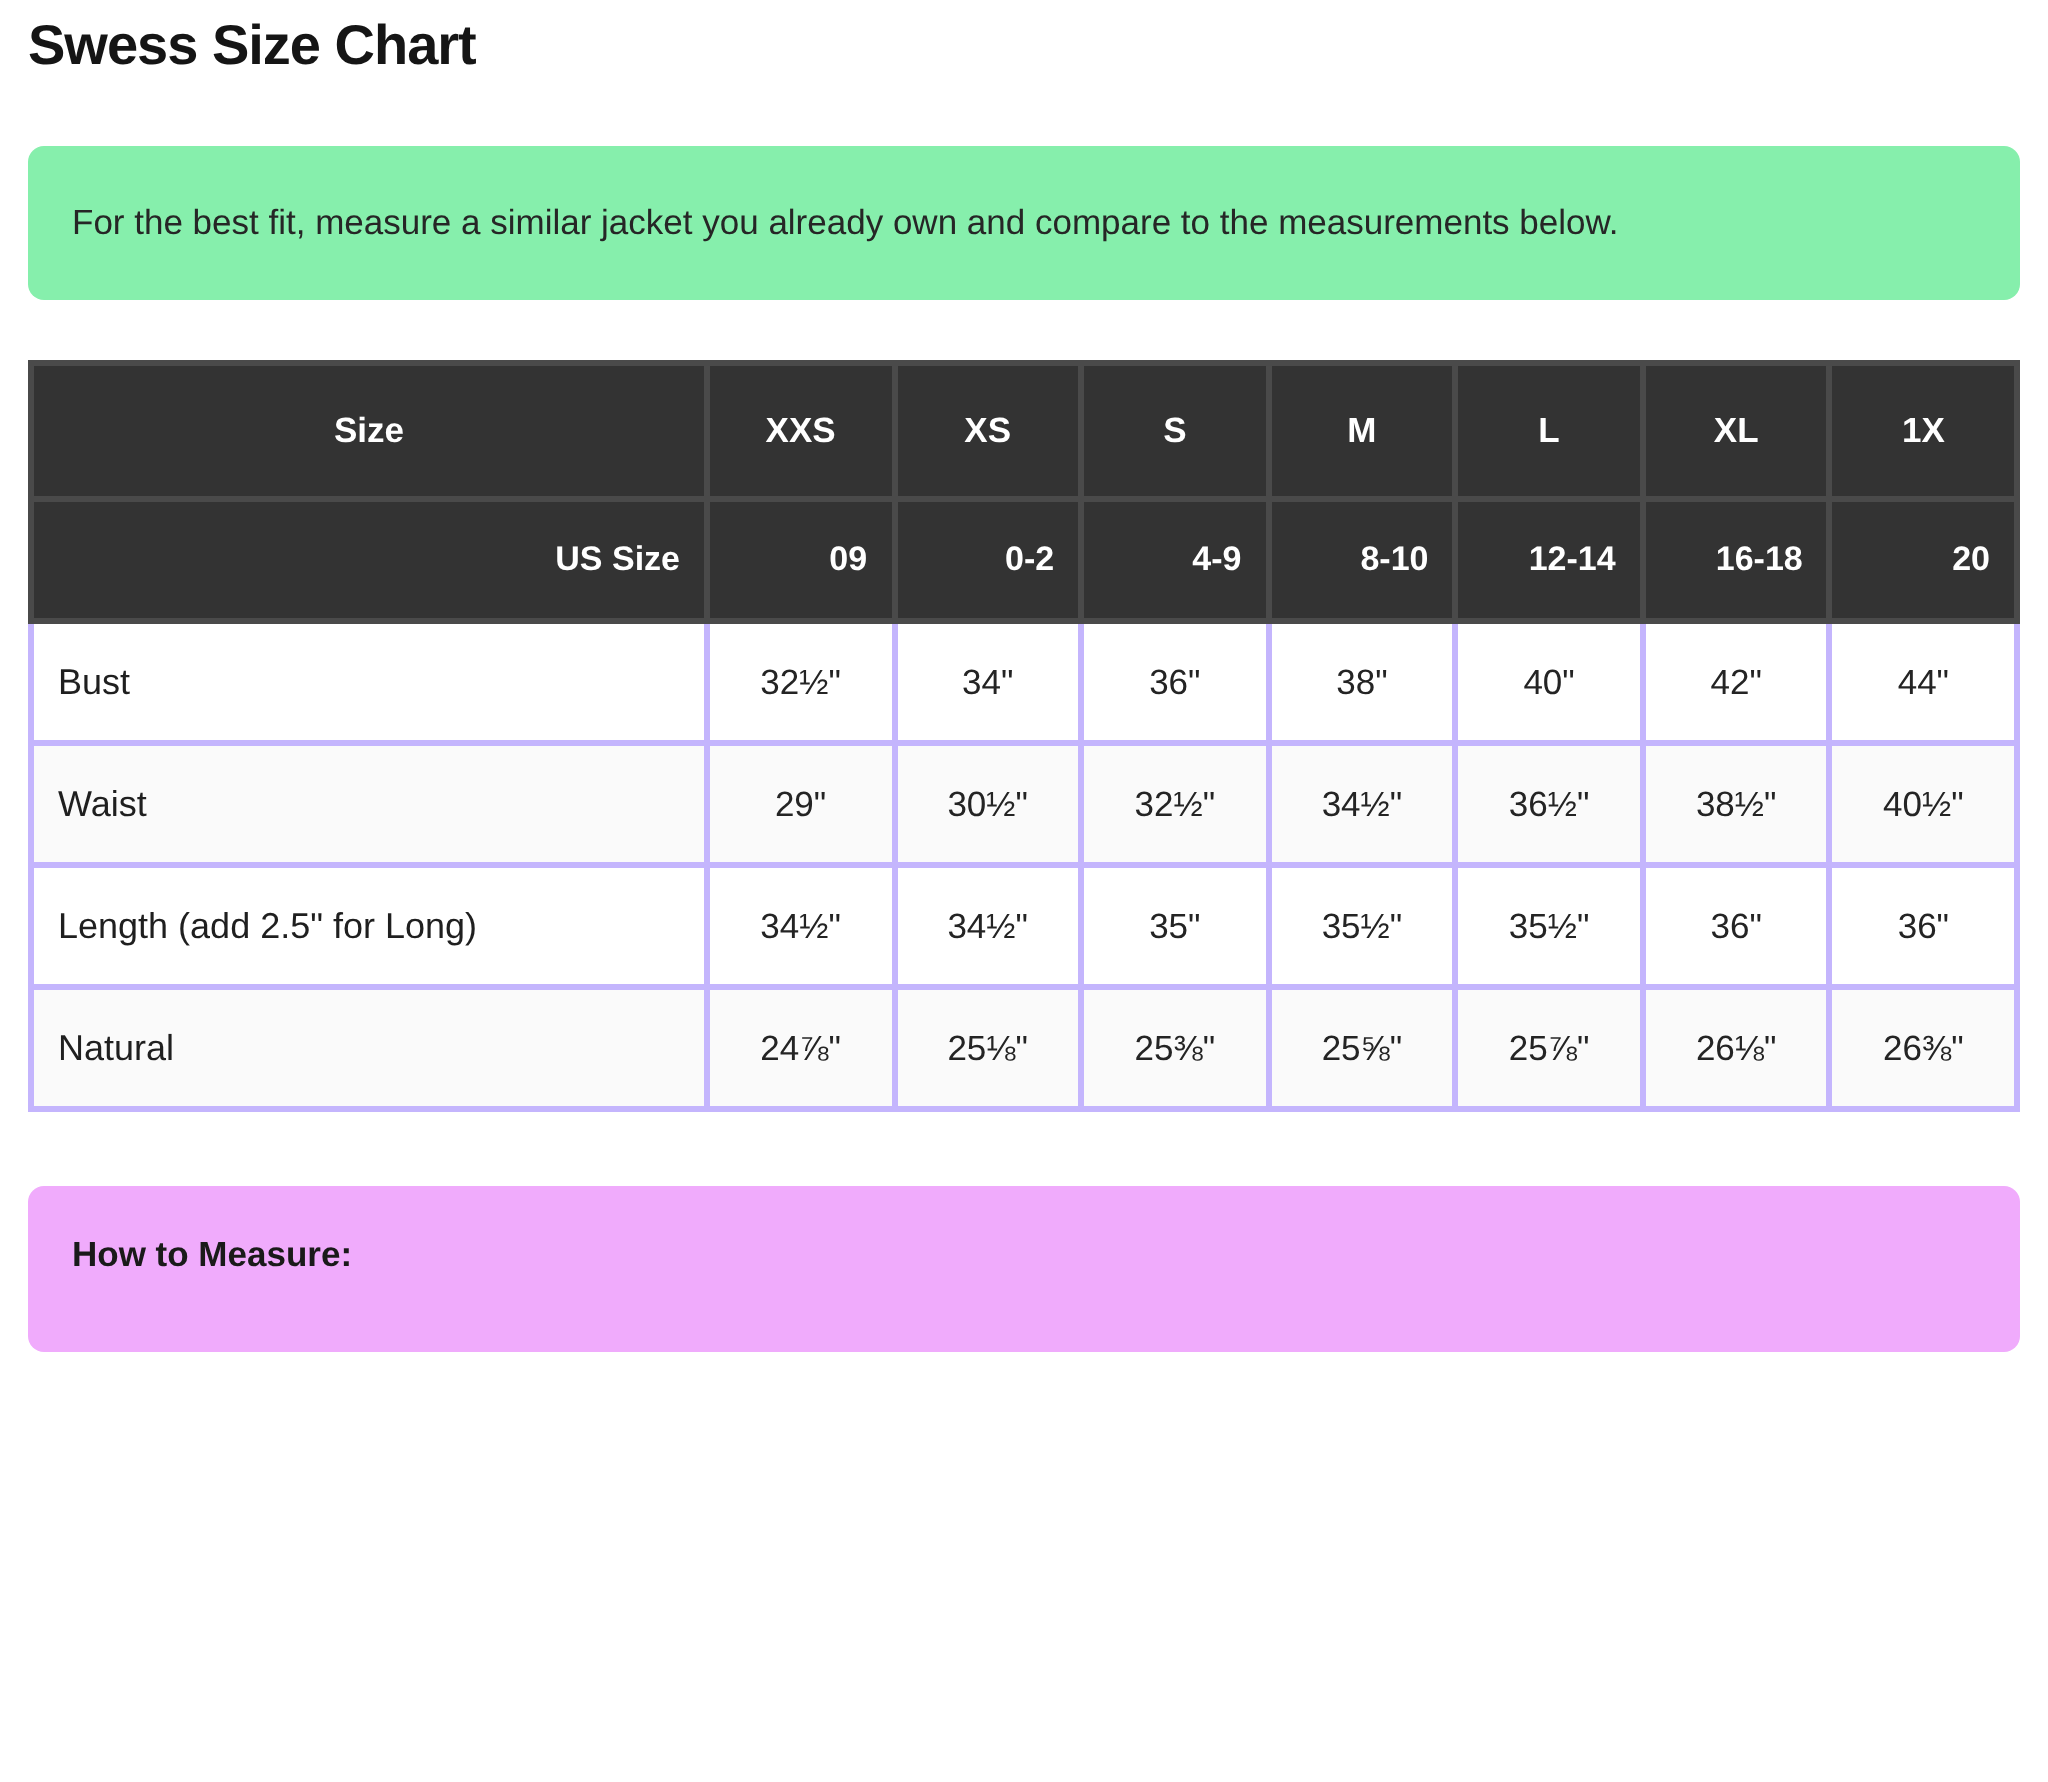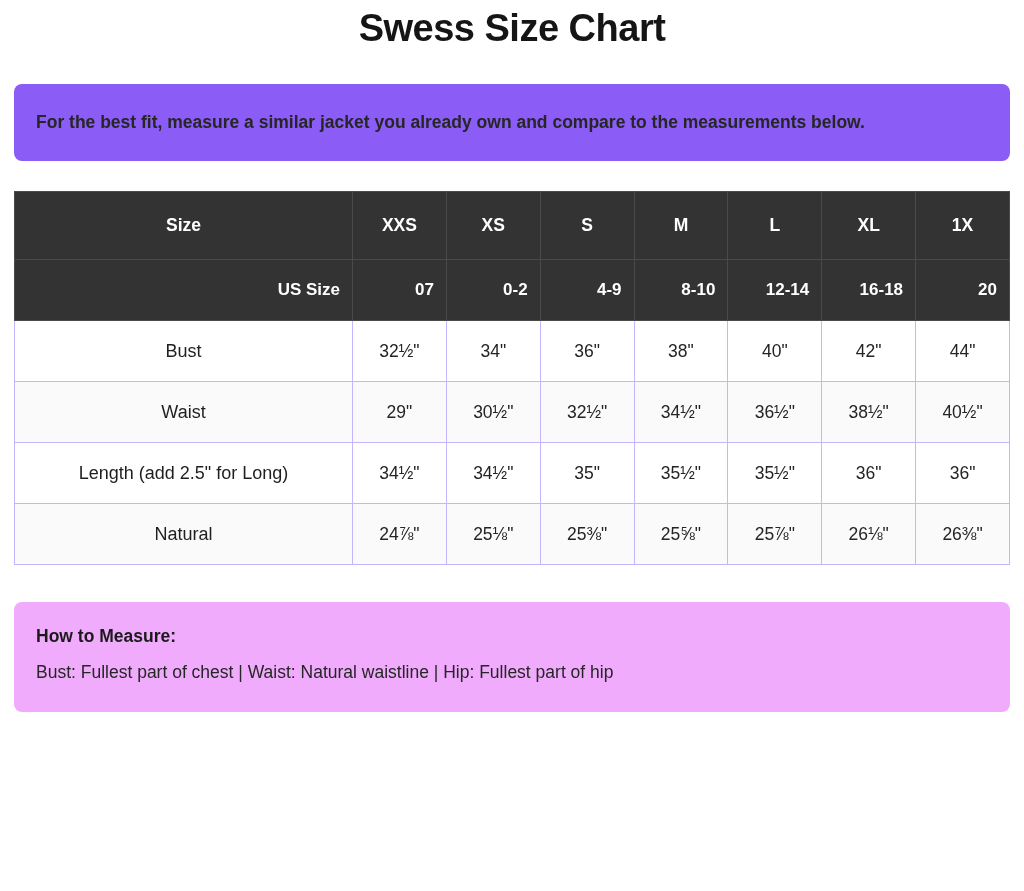--- a/index.html
+++ b/index.html
@@ -13,51 +13,49 @@
     font-family: "Liberation Sans", sans-serif;
     color: #1f1f1f;
     -webkit-font-smoothing: antialiased;
   }
   .page {
     width: 1024px;
     box-sizing: border-box;
     padding: 0 14px;
   }
   .page-title {
-    text-align: center;
-    font-size: 38px;
+    font-size: 28px;
     font-weight: bold;
     letter-spacing: -0.5px;
     color: #151515;
     margin: 0;
     padding: 8px 0 34px 0;
     line-height: 1.1;
   }
   .note-box {
-    background: #8b5cf6;
+    background: #86efac;
     border-radius: 8px;
     padding: 26px 22px;
     box-sizing: border-box;
     margin-bottom: 30px;
-    font-weight: bold;
   }
   .note-box .note-text {
     font-size: 17.5px;
     color: #262626;
     line-height: 1.45;
   }
   table.size-table {
     width: 100%;
     border-collapse: collapse;
     table-layout: fixed;
     border: 1px solid #e2e2e2;
   }
   table.size-table th,
   table.size-table td {
-    border: 1px solid #c4b5fd;
+    border: 3px solid #c4b5fd;
     text-align: center;
     font-size: 17px;
     padding: 12px;
     height: 61px;
     vertical-align: middle;
     box-sizing: border-box;
   }
   table.size-table thead th {
     background: #333333;
     color: #ffffff;
@@ -72,21 +70,21 @@
   table.size-table thead tr:nth-child(2) th {
     height: 61px;
     text-align: right;
   }
   .col-label {
     width: 338px;
   }
   table.size-table tbody td.row-label {
     font-size: 18px;
     color: #1f1f1f;
-    text-align: center;
+    text-align: left;
   }
   table.size-table tbody tr:nth-child(even) {
     background: #fafafa;
   }
   table.size-table tbody tr:nth-child(odd) {
     background: #ffffff;
   }
   table.size-table tbody td {
     color: #242424;
     font-size: 17.5px;
@@ -138,21 +136,21 @@
         <th>XXS</th>
         <th>XS</th>
         <th>S</th>
         <th>M</th>
         <th>L</th>
         <th>XL</th>
         <th>1X</th>
       </tr>
       <tr>
         <th>US Size</th>
-        <th>07</th>
+        <th>09</th>
         <th>0-2</th>
         <th>4-9</th>
         <th>8-10</th>
         <th>12-14</th>
         <th>16-18</th>
         <th>20</th>
       </tr>
     </thead>
     <tbody>
       <tr>
@@ -193,16 +191,15 @@
         <td>25⅝"</td>
         <td>25⅞"</td>
         <td>26⅛"</td>
         <td>26⅜"</td>
       </tr>
     </tbody>
   </table>
 
   <div class="howto-box">
     <div class="howto-title">How to Measure:</div>
-    <div class="howto-line">Bust: Fullest part of chest | Waist: Natural waistline | Hip: Fullest part of hip</div>
   </div>
 
 </div>
 
 </body></html>

